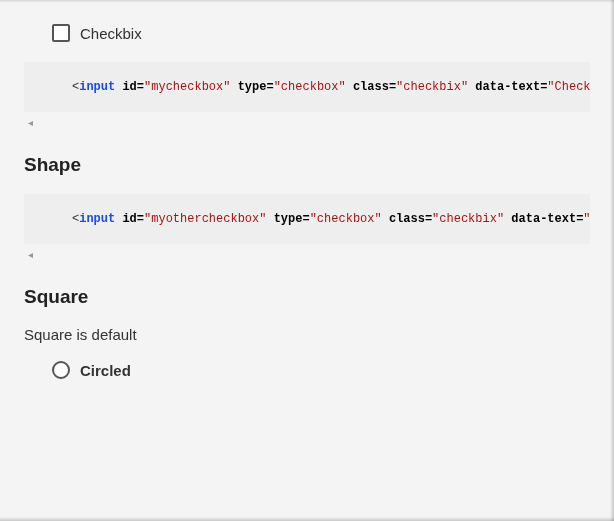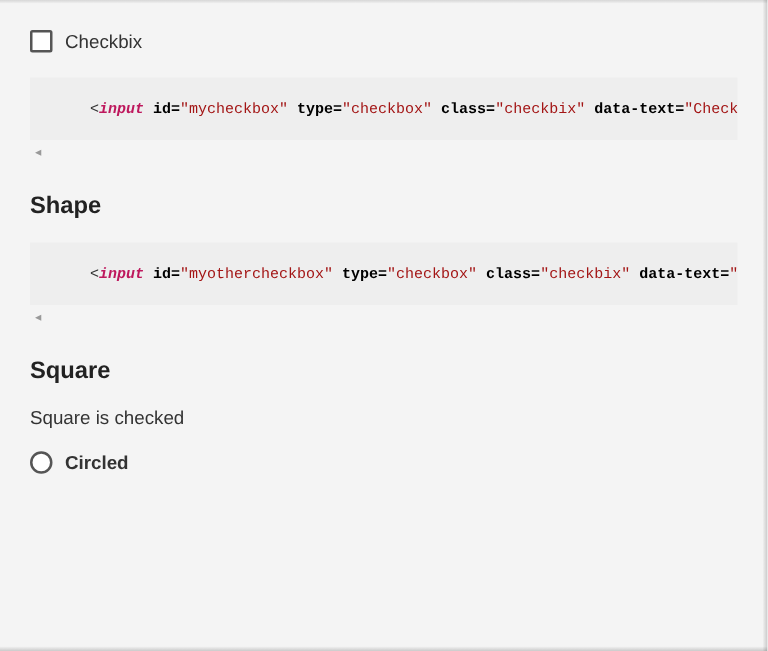--- a/index.html
+++ b/index.html
@@ -29,20 +29,21 @@
   }
   .section { margin-bottom: 26px; }
 
   .cb-row {
     display: flex;
     align-items: center;
     gap: 10px;
     margin-bottom: 20px;
     color: #333;
     font-size: 15px;
+    margin-left: 28px;
   }
   .cb-box {
     width: 18px;
     height: 18px;
     border: 2px solid #555;
     border-radius: 2px;
     background: #fff;
     display: inline-flex;
     align-items: center;
     justify-content: center;
@@ -69,21 +70,21 @@
     background: #eeeeee;
     padding: 18px 20px 18px 48px;
     font-family: Consolas, Menlo, "Courier New", monospace;
     font-size: 12px;
     color: #333;
     white-space: nowrap;
     overflow: hidden;
     margin-bottom: 6px;
   }
   .code-block .tag { color: #333; }
-  .code-block .el { color: #be185d; font-weight: 700; font-style: italic; }
+  .code-block .el { color: #1d4ed8; font-weight: 700; }
   .code-block .attr { color: #000000; font-weight: bold; }
   .code-block .val { color: #a31515; }
 
   .scroll-hint {
     font-size: 10px;
     color: #999;
     padding-left: 4px;
     line-height: 1;
     user-select: none;
   }
@@ -120,19 +121,19 @@
 
 
   <div class="code-block">
     <span class="tag">&lt;</span><span class="el">input</span><span class="attr"> id=</span><span class="val">"myothercheckbox"</span><span class="attr"> type=</span><span class="val">"checkbox"</span><span class="attr"> class=</span><span class="val">"checkbix"</span><span class="attr"> data-text=</span><span class="val">"Checkbix"</span>
   </div>
   <div class="scroll-hint">◂</div>
 </div>
 
 <div class="section" style="margin-bottom:0;">
   <h2>Square</h2>
-  <div class="subtext">Square is checked</div>
+  <div class="subtext">Square is default</div>
 
   <label class="cb-row" style="margin-bottom:0;font-weight:bold;">
     <span class="cb-circle"></span>
     <span>Circled</span>
   </label>
 </div>
 
 </body></html>

